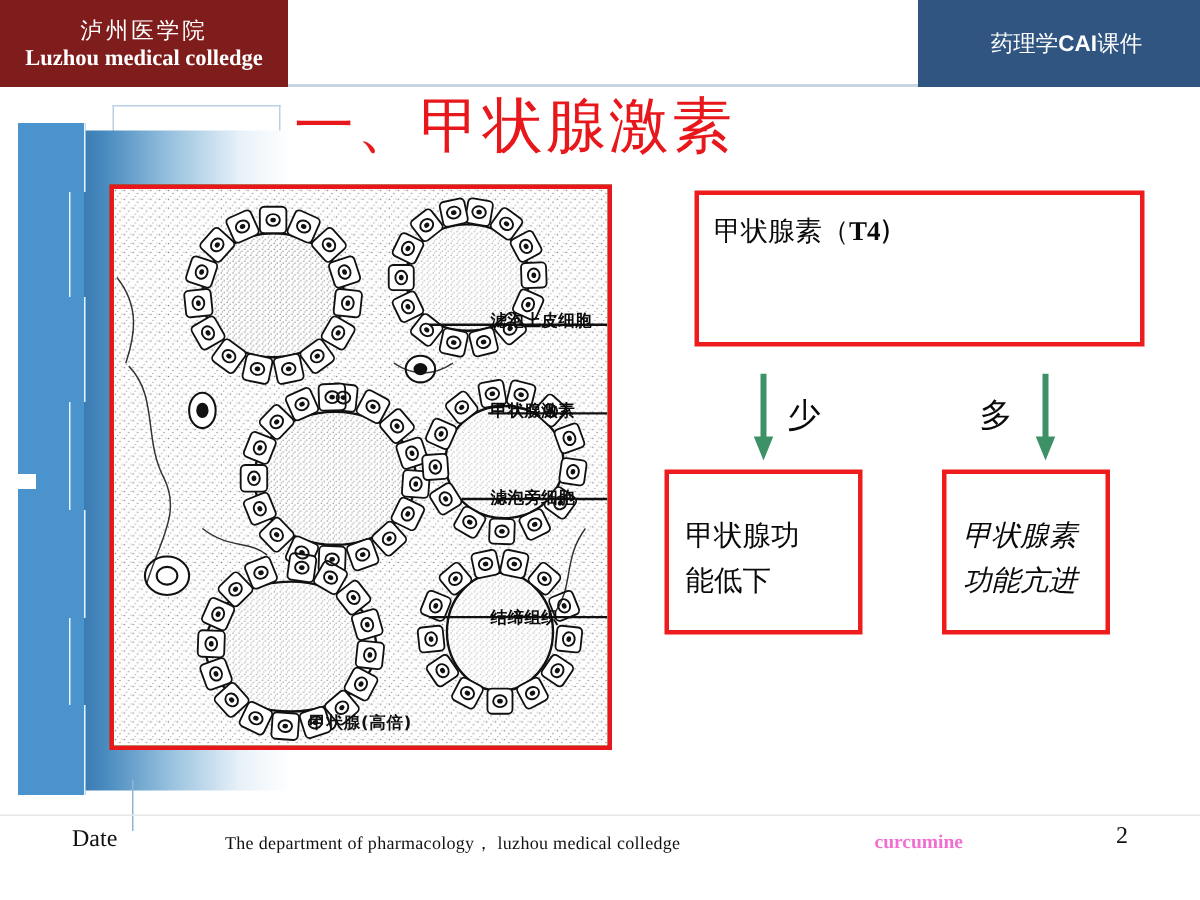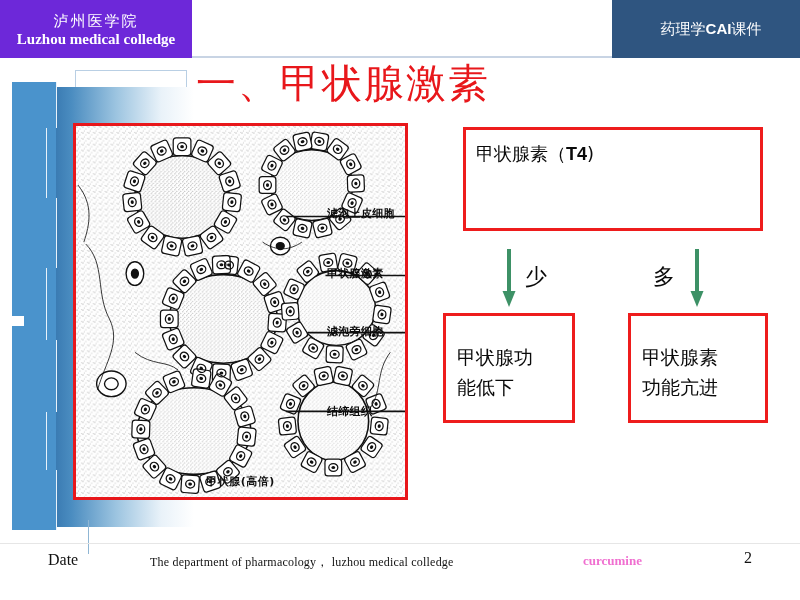--- a/index.html
+++ b/index.html
@@ -6,21 +6,21 @@
   body{
     width:800px;height:600px;overflow:hidden;background:#ffffff;
     font-family:"Liberation Sans","DejaVu Sans",sans-serif;
     position:relative;
   }
   .slide{position:absolute;inset:0;background:#fff;}
 
   
   .hdr-left{
     position:absolute;left:0;top:0;width:192px;height:58px;
-    background:#6d28d9;
+    background:#7f1d1d;
     display:flex;flex-direction:column;align-items:center;justify-content:center;
     box-sizing:border-box;padding-top:2px;
   }
   .hdr-left .cn{
     color:#ffffff;font-family:"Liberation Serif","DejaVu Serif",serif;
     font-size:15px;letter-spacing:2px;line-height:1.1;margin-bottom:1px;
     white-space:nowrap;
   }
   .hdr-left .en{
     color:#ffffff;font-family:"Liberation Serif","DejaVu Serif",serif;
@@ -102,24 +102,24 @@
     position:absolute;border:3px solid #ee1c1c;background:#ffffff;
     box-sizing:border-box;
   }
   .box-top{left:463px;top:127px;width:300px;height:104px;}
   .box-top .line{
     position:absolute;left:10px;color:#0a0a0a;
     font-family:"DejaVu Sans",sans-serif;font-size:18px;white-space:nowrap;
   }
   .box-top .line1{top:12px;}
   .box-top .line2{top:58px;}
-  .box-top .line b{font-family:Liberation Sans, sans-serif;font-weight:bold;}
+  .box-top .line b{font-family:Liberation Serif, serif;font-weight:bold;}
 
   .box-bl{left:443px;top:313px;width:132px;height:110px;}
-  .box-br{left:628px;top:313px;width:140px;height:110px;}
+  .box-br{left:628px;top:313px;width:112px;height:110px;font-style:italic;}
   .box-txt{
     position:absolute;left:11px;top:26px;color:#0a0a0a;
     font-family:"DejaVu Sans",sans-serif;font-size:19px;line-height:30px;
   }
 
   
   .arrow{position:absolute;width:14px;height:58px;}
   .arrow svg{display:block;}
   .arrow-left{left:502px;top:249px;}
   .arrow-right{left:690px;top:249px;}

